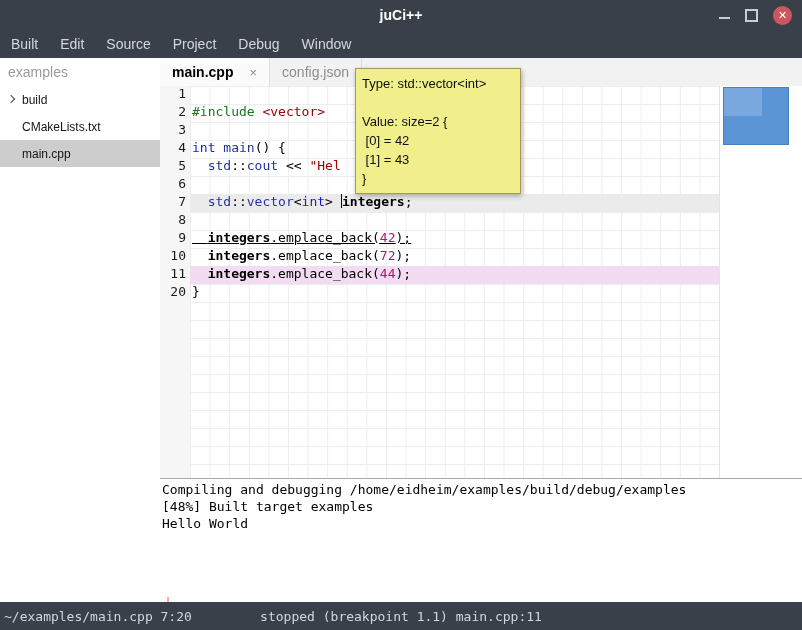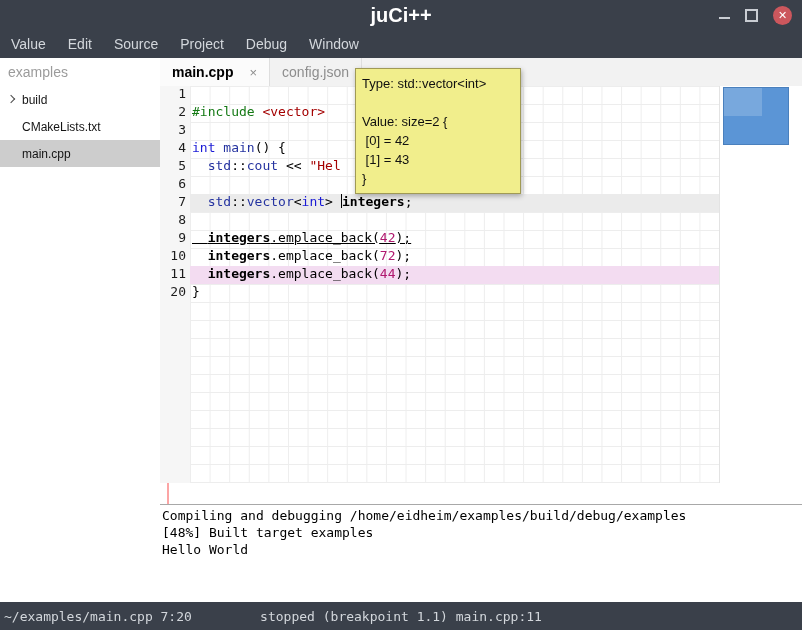--- a/index.html
+++ b/index.html
@@ -2,21 +2,21 @@
 <html><head>
 <meta charset="utf-8">
 <style>
   html,body{margin:0;padding:0;background:#e8e8e8;}
   #app{position:relative;width:802px;height:630px;overflow:hidden;background:#fff;
        font-family:"Liberation Sans",sans-serif;-webkit-font-smoothing:antialiased;}
 
   
   .titlebar{position:absolute;left:0;top:0;width:802px;height:30px;background:#3a404a;
             display:flex;align-items:center;justify-content:center;}
-  .title{color:#ffffff;font-size:20px;font-weight:bold;}
+  .title{color:#ffffff;font-size:14px;font-weight:bold;}
   .win-controls{position:absolute;right:10px;top:0;height:30px;display:flex;align-items:center;gap:15px;}
   .btn-min{width:11px;height:2px;background:#c9cdd3;margin-top:6px;cursor:pointer;}
   .btn-restore{width:9px;height:9px;border:2px solid #c9cdd3;cursor:pointer;}
   .btn-close{width:19px;height:19px;border-radius:50%;background:#cc575d;color:#fff;
              display:flex;align-items:center;justify-content:center;font-size:11px;line-height:1;cursor:pointer;}
 
   
   .menubar{position:absolute;left:0;top:30px;width:802px;height:28px;background:#3a404a;
            display:flex;align-items:center;padding-left:0;}
   .menu-item{color:#d3d7dc;font-size:14px;padding:0 11px;height:28px;display:flex;align-items:center;cursor:pointer;}
@@ -64,21 +64,21 @@
   .overview-thumb{position:absolute;left:563px;top:1px;width:66px;height:58px;background:#5b95d6;
                   border:1px solid #4a80bd;box-sizing:border-box;cursor:pointer;}
   .overview-thumb .inner{position:absolute;left:0;top:0;width:38px;height:28px;background:rgba(255,255,255,0.18);}
 
   
   .tooltip{position:absolute;left:355px;top:68px;width:152px;background:#f1ee8c;border:1px solid #a09a55;
            box-shadow:1px 2px 5px rgba(0,0,0,.3);padding:5px 6px;z-index:10;font-size:13px;color:#101010;}
   .tt-line{height:19px;line-height:19px;white-space:pre;}
 
   
-  .terminal{position:absolute;left:160px;top:504px;width:642px;height:119px;background:#fff;
+  .terminal{position:absolute;left:160px;top:478px;width:642px;height:119px;background:#fff;
             border-top:1px solid #a8a8a8;box-sizing:border-box;padding:3px 2px;}
   .term-line{height:17px;line-height:17px;white-space:pre;font:13px "DejaVu Sans Mono",monospace;color:#000;}
 
   
   .statusbar{position:absolute;left:0;top:602px;width:802px;height:28px;background:#3a404a;
              display:flex;align-items:center;font:13px "DejaVu Sans Mono",monospace;color:#d3d7dc;}
   .status-left{padding-left:4px;position:relative;z-index:2;}
   .status-center{position:absolute;left:0;right:0;text-align:center;z-index:1;}
 </style>
 </head>
@@ -89,21 +89,21 @@
   <div class="titlebar">
     <div class="title">juCi++</div>
     <div class="win-controls">
       <div class="btn-min"></div>
       <div class="btn-restore"></div>
       <div class="btn-close">✕</div>
     </div>
   </div>
 
   <div class="menubar">
-      <div class="menu-item">Value</div>
+      <div class="menu-item">Built</div>
       <div class="menu-item">Edit</div>
       <div class="menu-item">Source</div>
       <div class="menu-item">Project</div>
       <div class="menu-item">Debug</div>
       <div class="menu-item">Window</div>
     </div>
 
   <div class="sidebar">
     <div class="sb-header">examples</div>
     <div>

